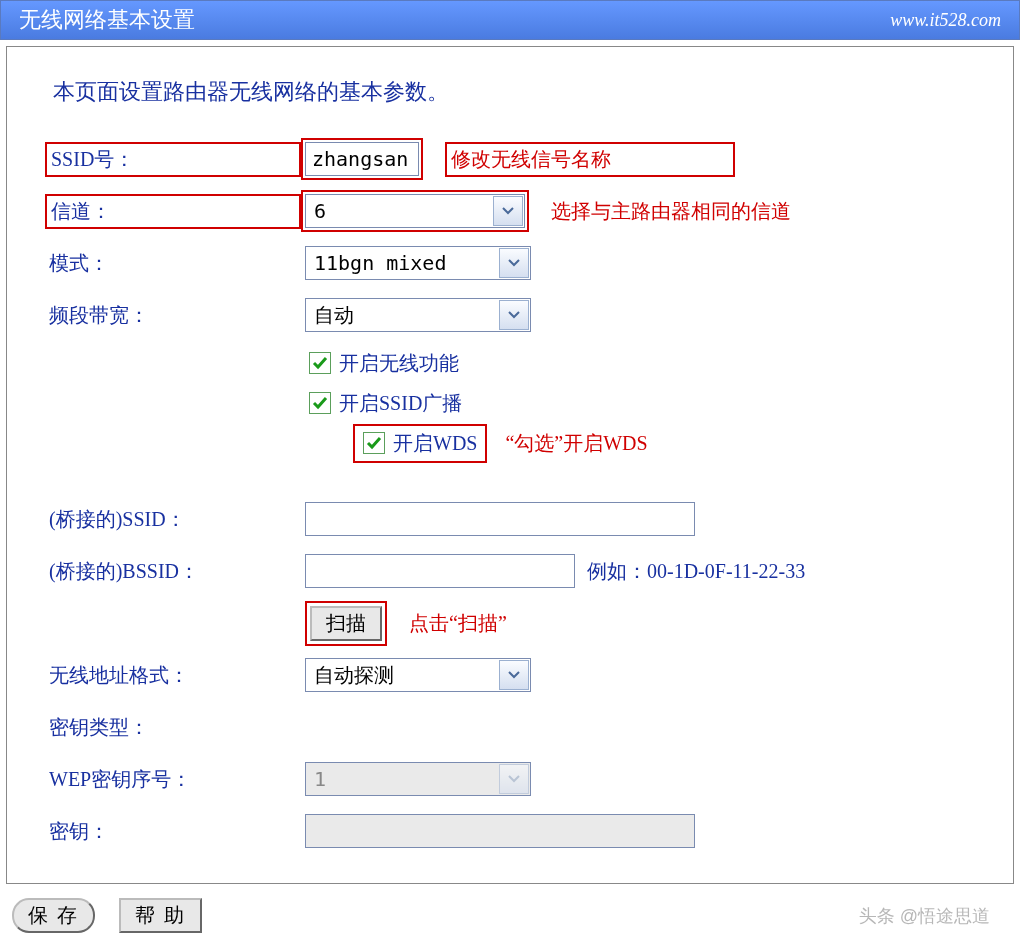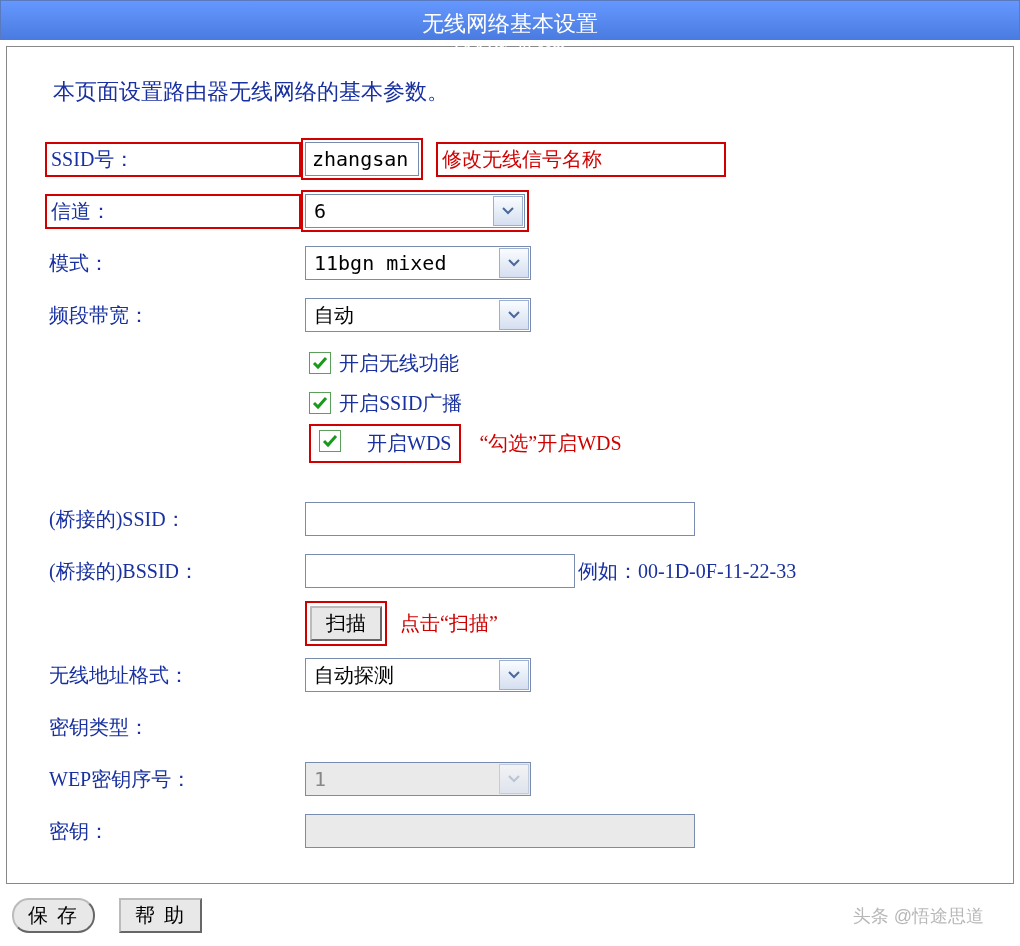--- a/index.html
+++ b/index.html
@@ -11,35 +11,34 @@
     background: #fff;
     width: 1020px;
   }
   .titlebar {
     background: linear-gradient(#6598ff, #4a7be0);
     color: #fff;
     height: 40px;
     display: flex;
     align-items: center;
     justify-content: space-between;
-    padding: 8px 18px;
+    padding: 0 18px;
     font-size: 22px;
     border: 1px solid #5a7abf;
-    flex-direction: column;
   }
   .titlebar .right { font-style: italic; font-size: 18px; }
   .panel {
     border: 1px solid #888;
     margin: 6px;
     padding: 24px 38px;
   }
   .intro { margin: 6px 0 28px 8px; font-size: 22px; }
   .row { display: flex; align-items: center; min-height: 48px; margin: 4px 0; }
   .lbl { width: 260px; padding-left: 4px; }
-  .ctrl { display: flex; align-items: center; gap: 3px; }
+  .ctrl { display: flex; align-items: center; gap: 12px; }
   .ann { color: #d00000; font-size: 20px; margin-left: 10px; }
   .redbox { border: 2px solid #d00000; padding: 2px 4px; }
   .lbl.redbox { width: 256px; }
   input[type=text] {
     height: 34px;
     border: 1px solid #7a8bb0;
     font-family: monospace, "Courier New";
     font-size: 20px;
     padding: 2px 6px;
     background: #fff;
@@ -86,21 +85,21 @@
     cursor: pointer;
   }
   .footer {
     margin: 8px 12px 10px 12px;
     padding-top: 6px;
     display: flex;
     gap: 24px;
   }
   .watermark {
     position: absolute;
-    right: 36px; bottom: 18px;
+    right: 30px; bottom: 18px;
     color: #999;
     font-size: 18px;
     opacity: 0.7;
     font-family: sans-serif;
   }
 </style>
 </head>
 <body>
 
 <div class="titlebar">
@@ -127,20 +126,21 @@
       <span class="redbox" style="padding:2px;">
         <div class="select" style="width:220px;">
           <span class="val">6</span>
           <span class="arrow">
               <svg viewBox="0 0 12 8">
                 <path d="M1 1 L6 6 L11 1" fill="none" stroke="#4a6a9a" stroke-width="2"></path>
               </svg>
             </span>
         </div>
       </span>
+      <span class="ann">选择与主路由器相同的信道</span>
     </div>
   </div>
 
   <div class="row">
     <div class="lbl">模式：</div>
     <div class="ctrl">
       <div class="select" style="width:226px;">
         <span class="val">11bgn mixed</span>
         <span class="arrow">
             <svg viewBox="0 0 12 8">
@@ -175,21 +175,21 @@
   </div>
   <div class="cbrow">
     <span class="cb">
         <svg viewBox="0 0 16 16">
           <path d="M2 8 L6 12 L14 3" fill="none" stroke="#1a9a1a" stroke-width="3"></path>
         </svg>
       </span>
     <span>开启SSID广播</span>
   </div>
   <div class="cbrow">
-    <span class="redbox" style="display:inline-flex;gap:26px;padding:4px 8px;">
+    <span class="redbox" style="display:inline-flex;align-items:center;gap:8px;padding:4px 8px;margin-left:44px;">
       <span class="cb">
           <svg viewBox="0 0 16 16">
             <path d="M2 8 L6 12 L14 3" fill="none" stroke="#1a9a1a" stroke-width="3"></path>
           </svg>
         </span>
       <span>开启WDS</span>
     </span>
     <span class="ann">“勾选”开启WDS</span>
   </div>
 

